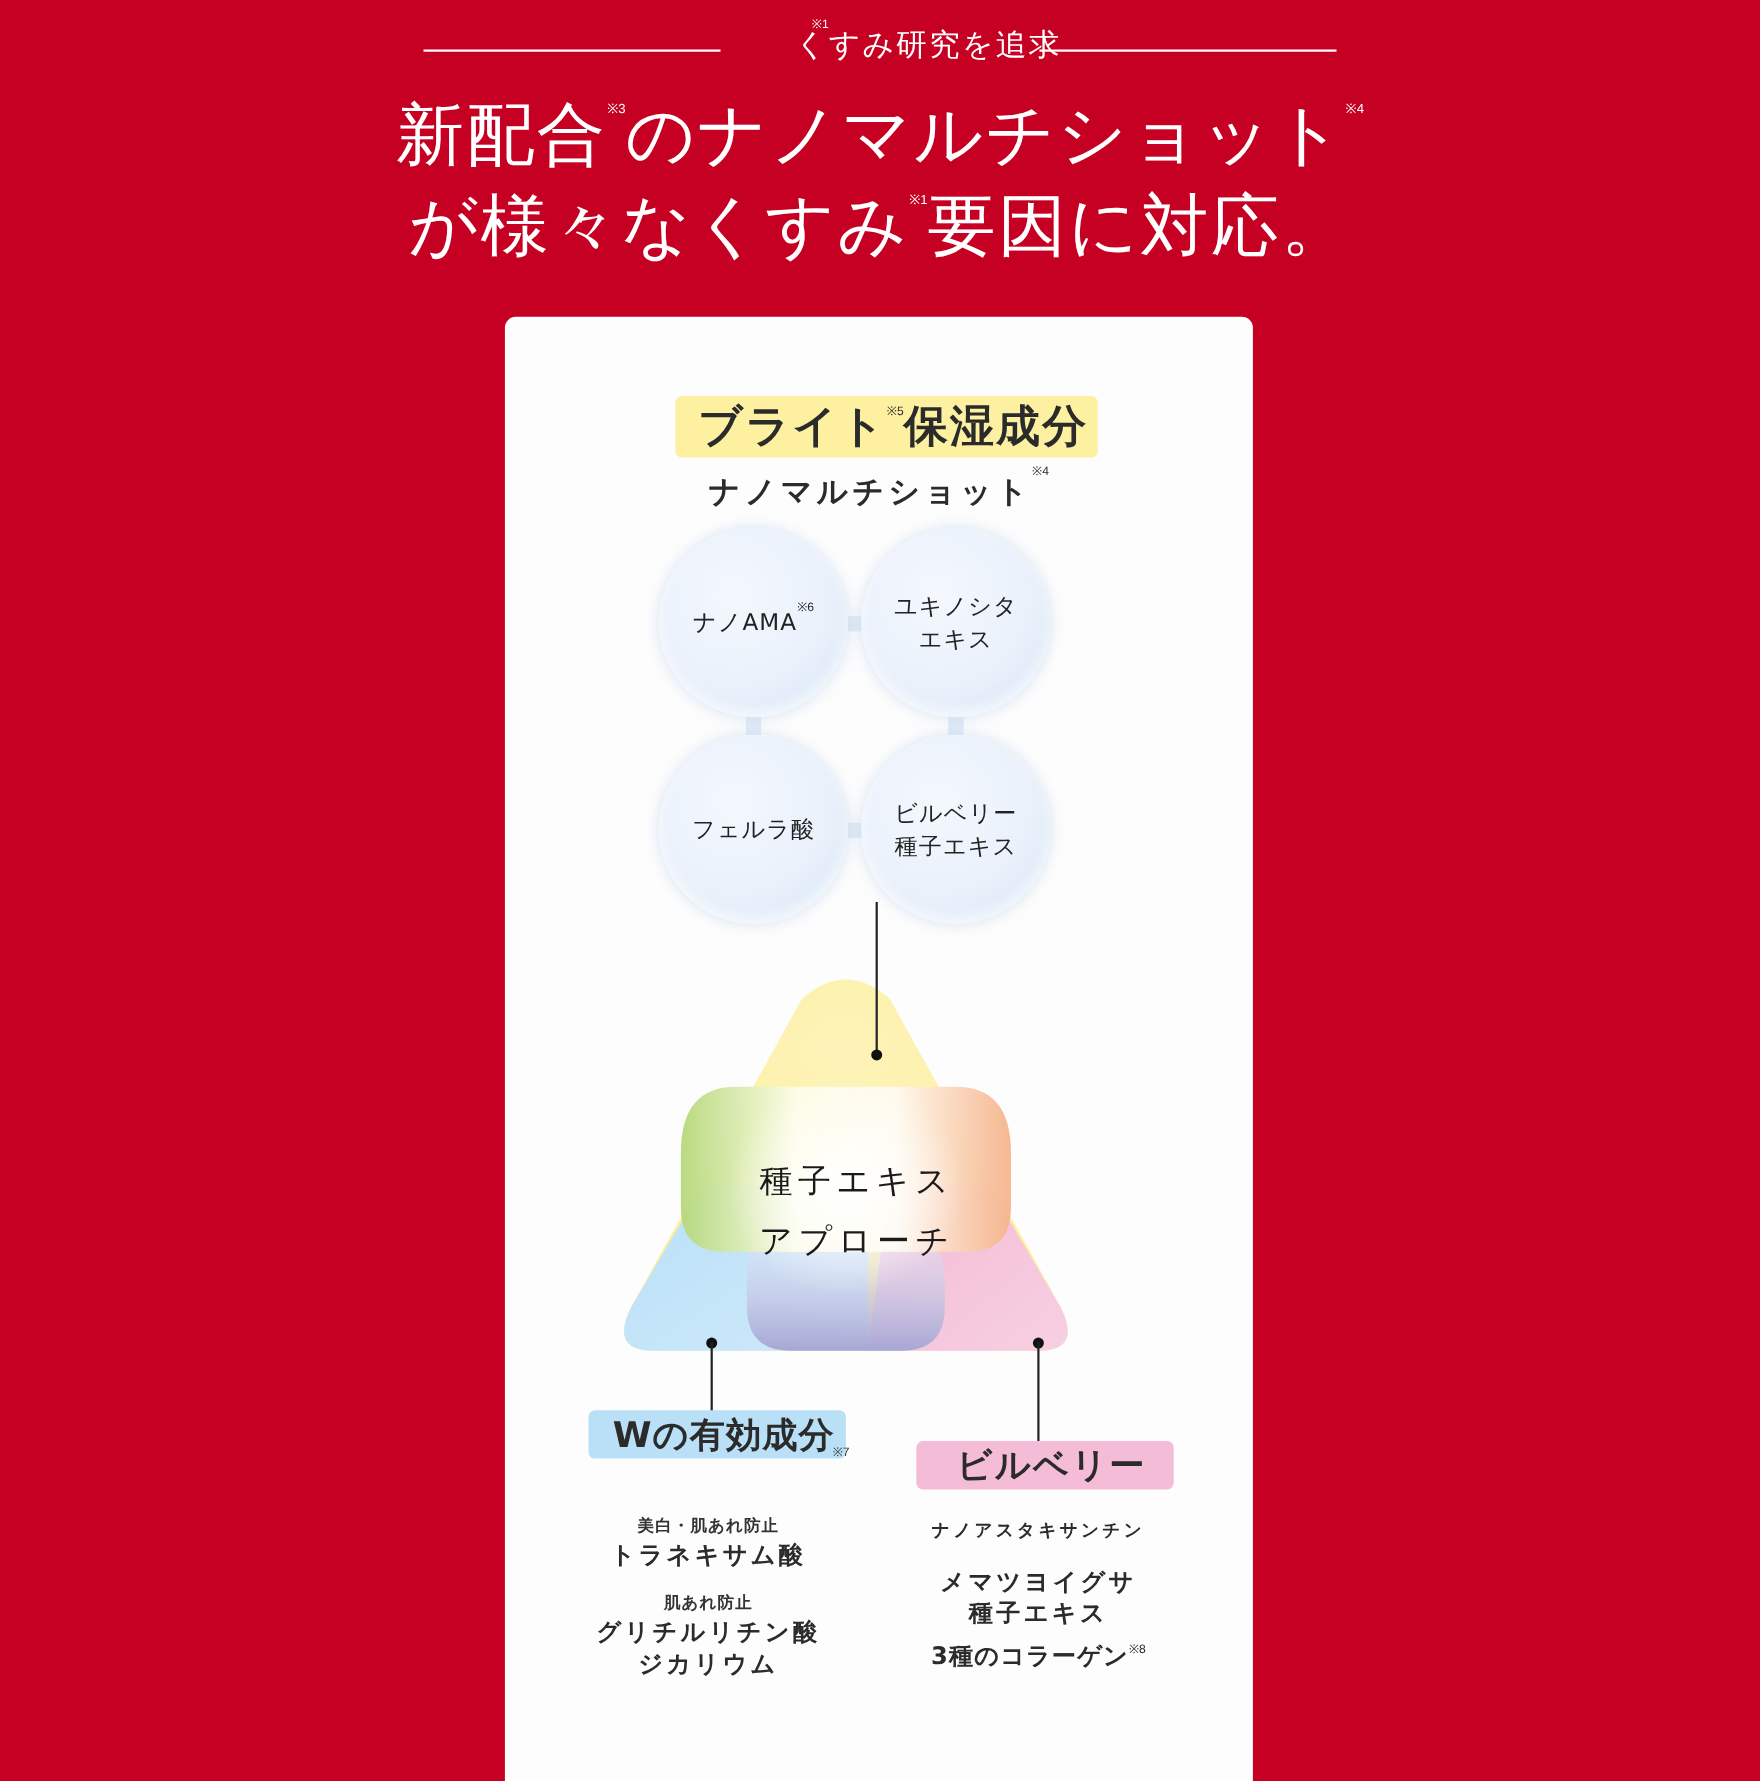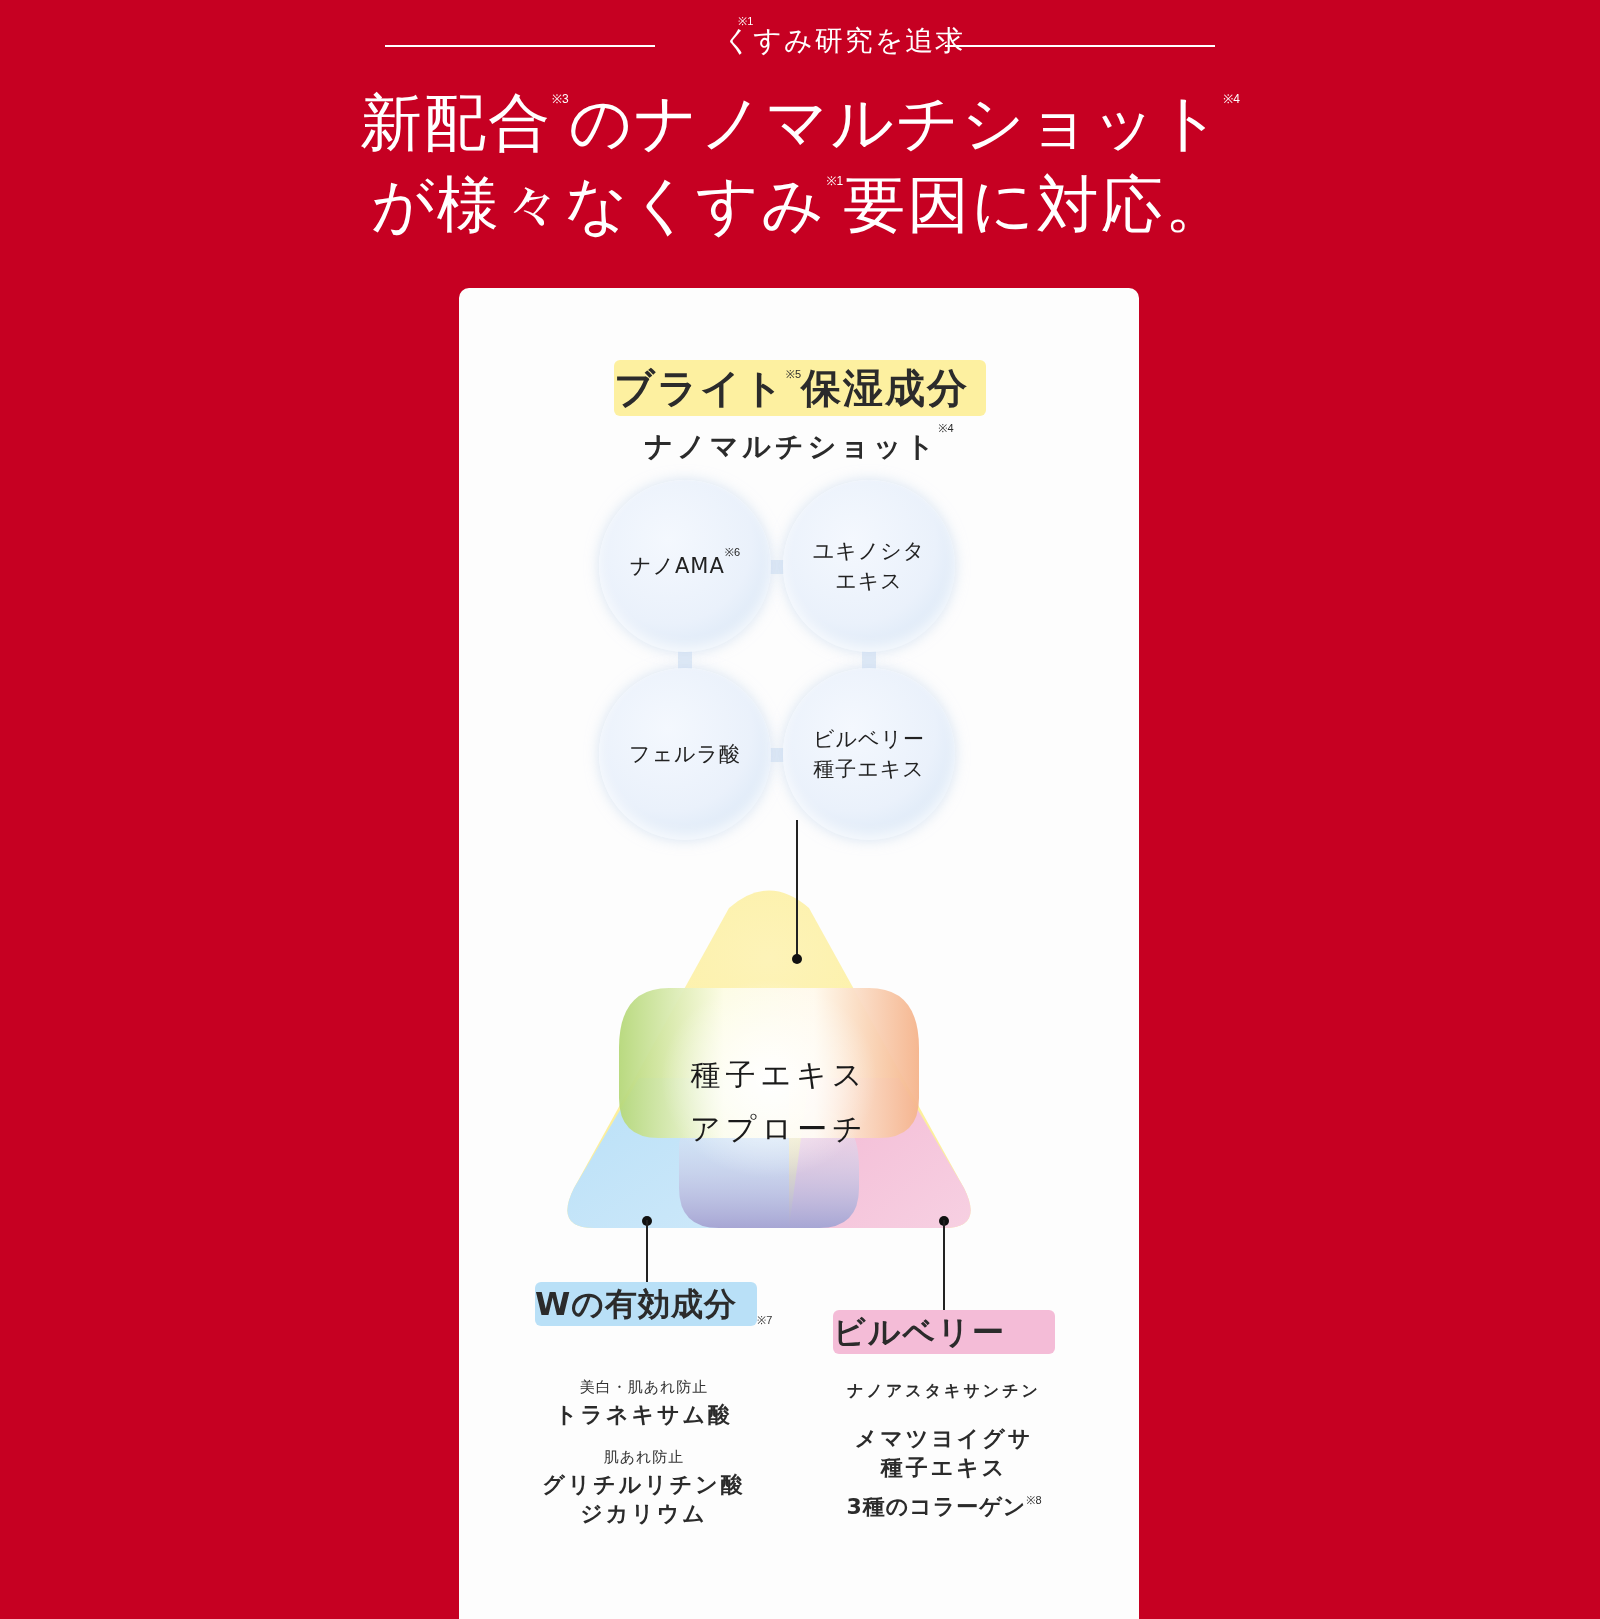--- a/index.html
+++ b/index.html
@@ -22,42 +22,42 @@
       font-family: "DejaVu Serif", serif; font-size: 62px; line-height: 86px; letter-spacing: 2px;
     }
     .title .sup { font-size: 12px; top: -24px; }
     
     .card {
       position: absolute; left: 459px; top: 288px; width: 680px; height: 1345px;
       background: #fdfdfd; border-radius: 10px;
     }
     .label-pill {
       position: absolute; border-radius: 6px; color: #2b2b2b; font-weight: bold;
-      font-family: "DejaVu Sans", sans-serif; white-space: nowrap; text-align: left;
+      font-family: "DejaVu Sans", sans-serif; white-space: nowrap; text-align: center; padding-left: 12px;
     }
     .label-pill .sup { font-size: 11px; top: -14px; font-weight: normal; }
     .sub-title {
       position: absolute; color: #2b2b2b; font-weight: bold; font-size: 28px; letter-spacing: 4px; text-align: center; white-space: nowrap;
     }
     .sub-title .sup { font-size: 11px; top: -8px; font-weight: normal; letter-spacing: 0; }
     .bubble {
       position: absolute; width: 172px; height: 172px; border-radius: 50%;
       background: radial-gradient(circle at 40% 35%, #f4f8fe 0%, #eaf1fb 55%, #d9e7f6 85%, #cddff3 100%);
       box-shadow: 0 0 14px rgba(190,210,235,0.6), inset 0 -6px 12px rgba(255,255,255,0.7);
       display: flex; align-items: center; justify-content: center; text-align: center;
       color: #222; font-size: 21px; line-height: 30px; letter-spacing: 1px;
     }
     .bubble .sup { font-size: 11px; top: -14px; }
     .connector { position: absolute; background: #e1ebf7; }
     .vline { position: absolute; width: 2px; background: #222; }
     .dot { position: absolute; width: 10px; height: 10px; border-radius: 50%; background: #111; }
     .center-text {
       position: absolute; color: #1a1a1a; font-size: 30px; letter-spacing: 5px; text-align: center; line-height: 54px;
     }
-    .ingr-small { position: absolute; color: #333; font-size: 15px; font-weight: normal; text-align: center; letter-spacing: 1px; }
+    .ingr-small { position: absolute; color: #333; font-size: 15px; font-weight: bold; text-align: center; letter-spacing: 1px; }
     .ingr { position: absolute; color: #2b2b2b; font-size: 22px; font-weight: bold; text-align: center; letter-spacing: 3px; line-height: 29px; }
     .ingr .sup { font-size: 11px; top: -6px; letter-spacing: 0; font-weight: normal; }
   </style>
 </head>
 <body>
 
 
 
 
 <div class="eyebrow-line" style="left:385px; width:270px;"></div>

